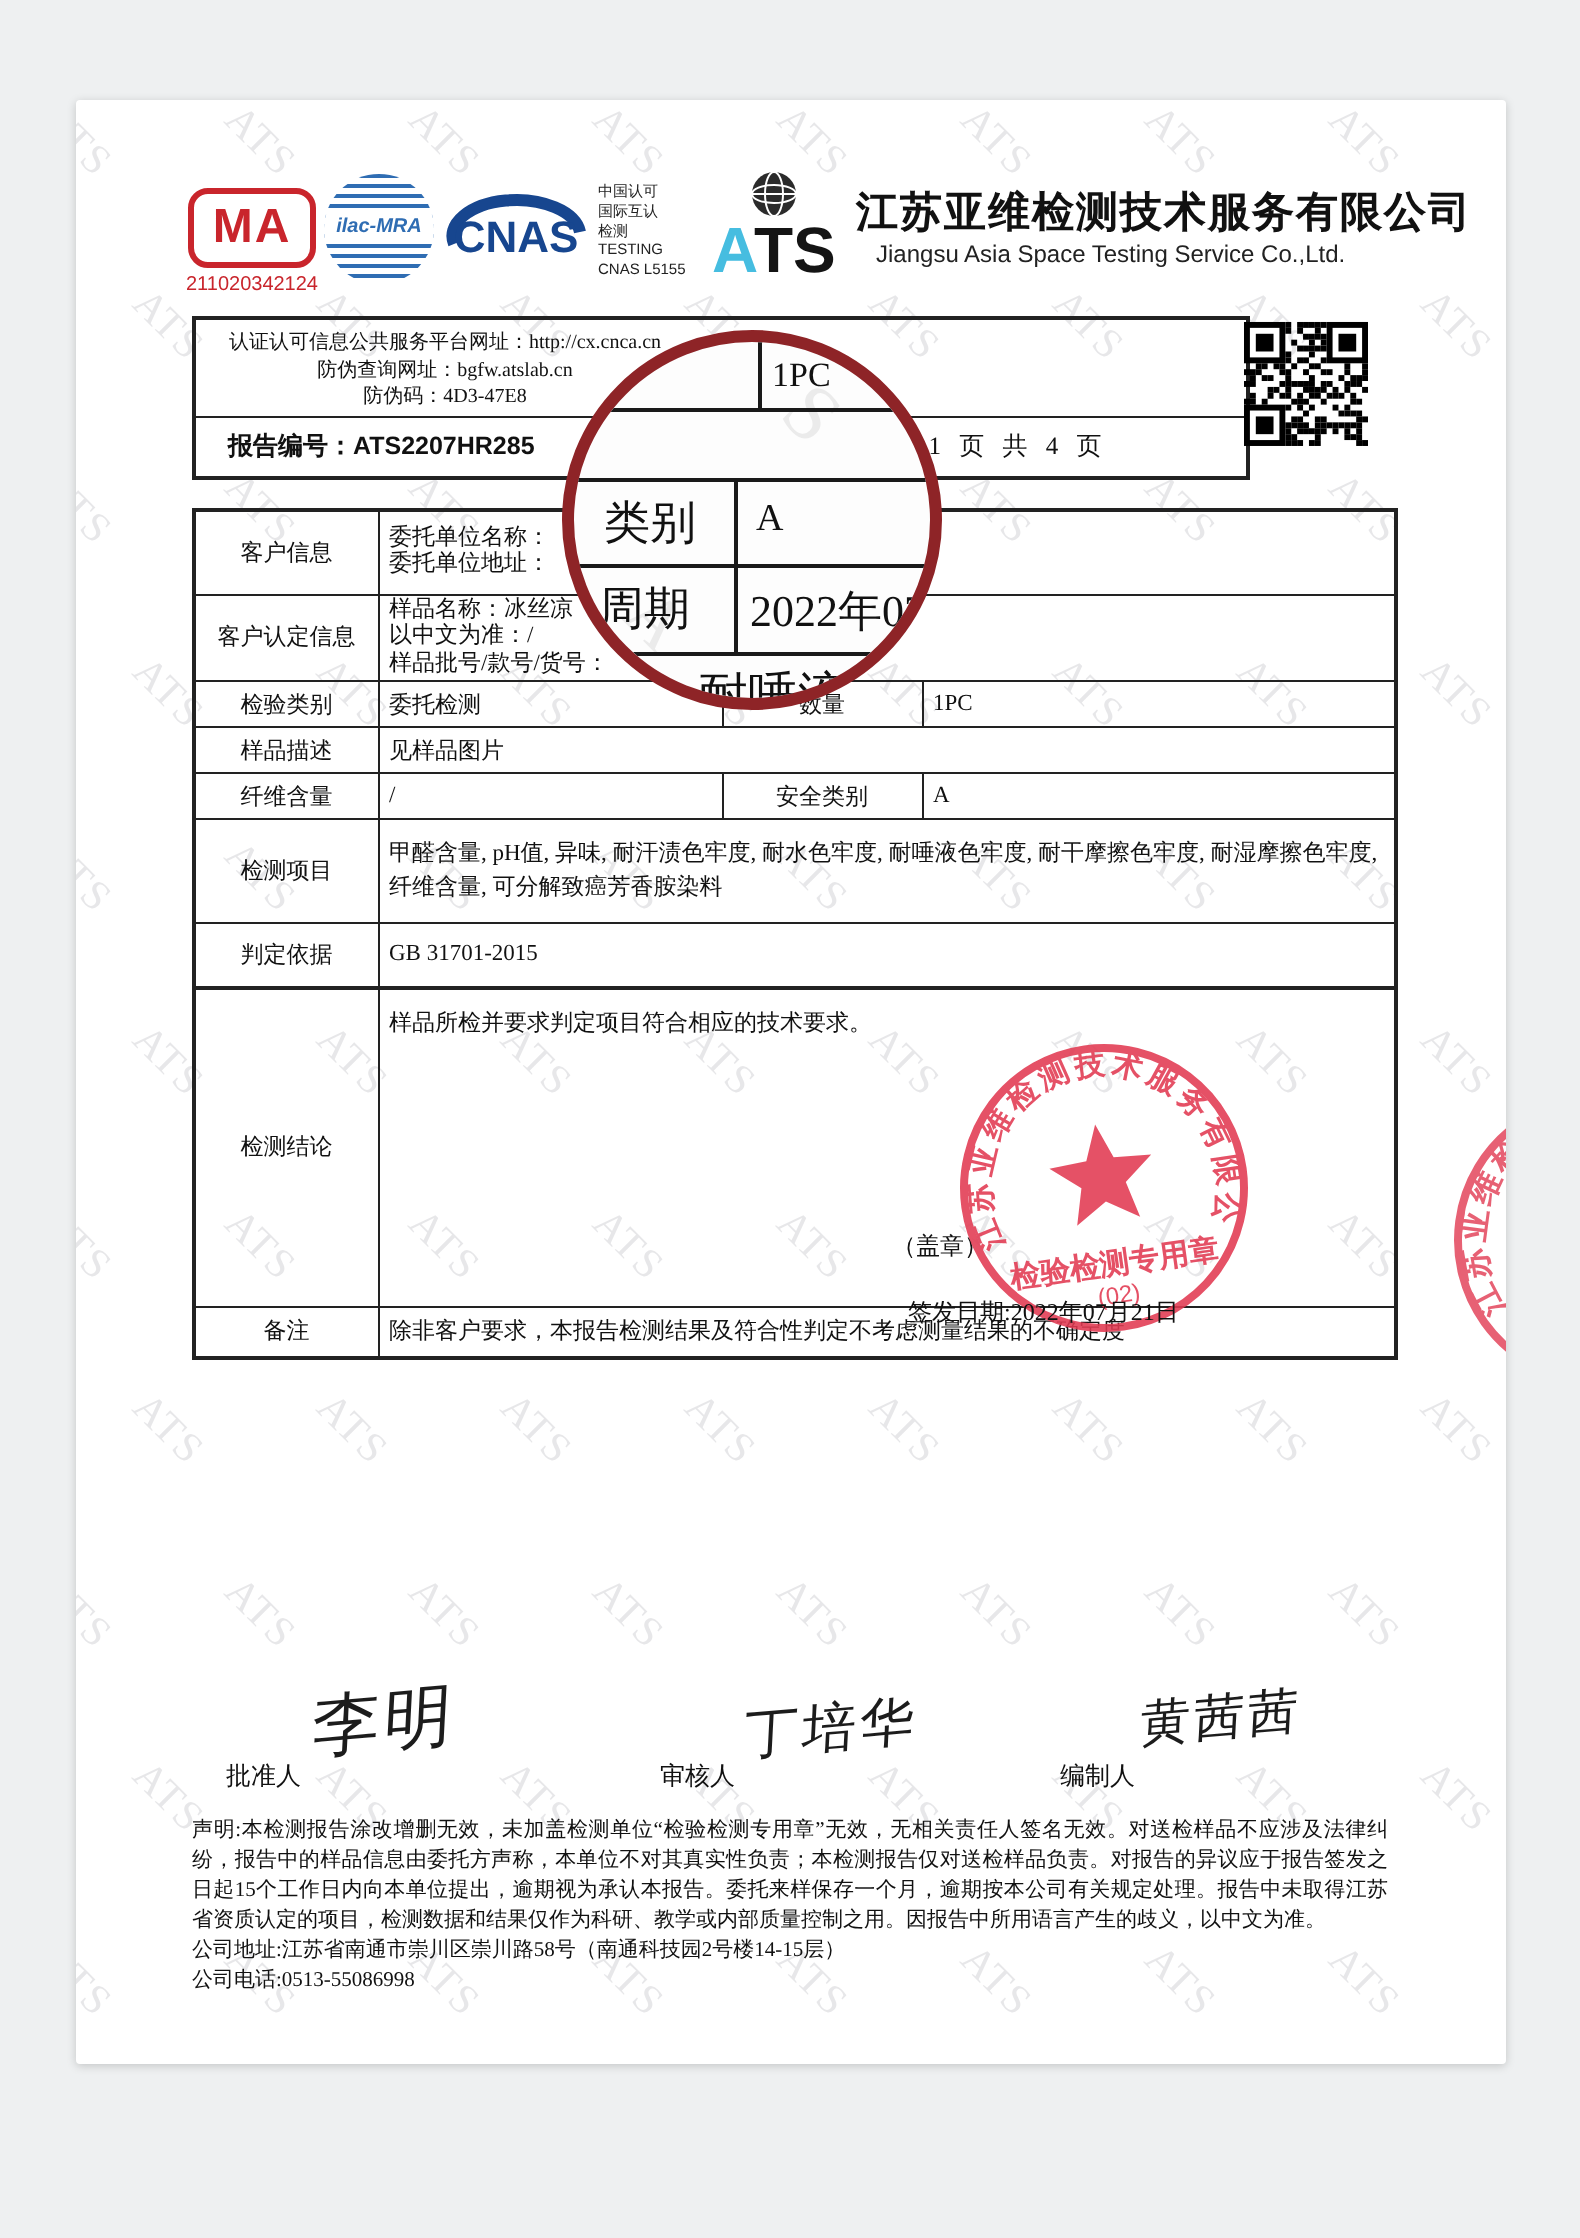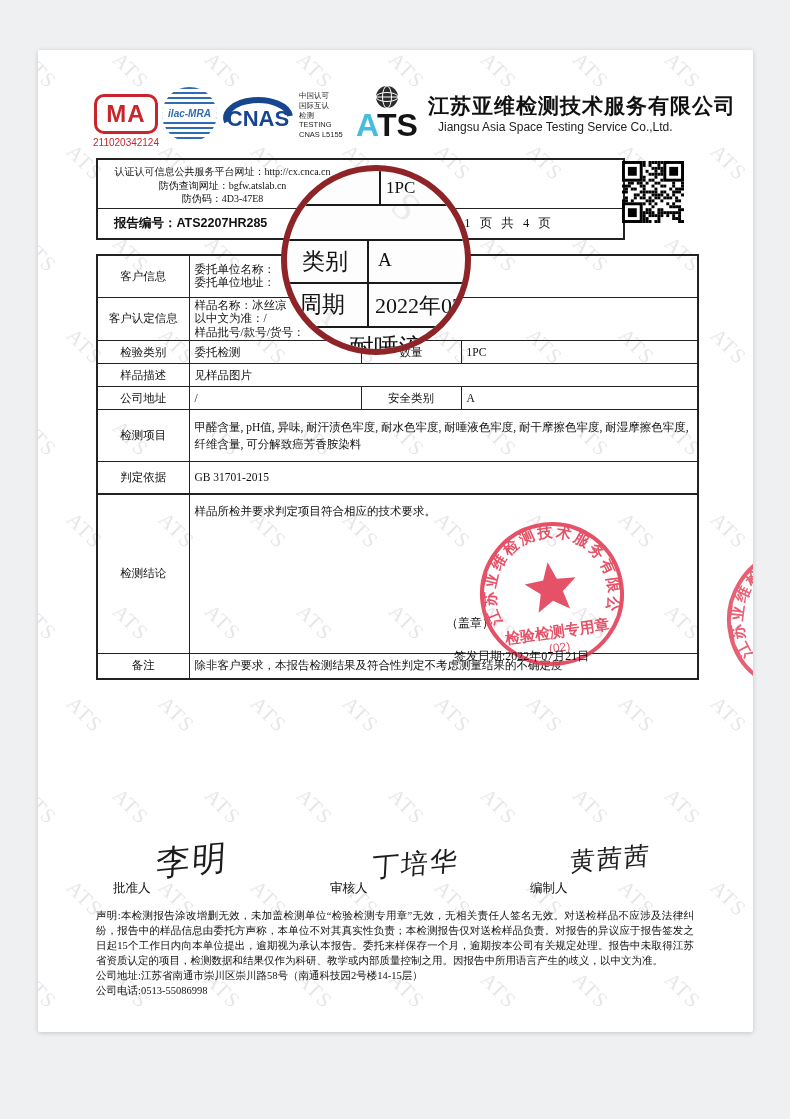--- a/index.html
+++ b/index.html
@@ -409,21 +409,21 @@
       <td class="lb">检验类别</td>
       <td>委托检测</td>
       <td class="lb">数量</td>
       <td>1PC</td>
     </tr>
     <tr style="height:23px;">
       <td class="lb">样品描述</td>
       <td colspan="3">见样品图片</td>
     </tr>
     <tr style="height:23px;">
-      <td class="lb">公司地址</td>
+      <td class="lb">纤维含量</td>
       <td>/</td>
       <td class="lb">安全类别</td>
       <td>A</td>
     </tr>
     <tr style="height:52px;">
       <td class="lb">检测项目</td>
       <td colspan="3" style="line-height:17px;">甲醛含量, pH值, 异味, 耐汗渍色牢度, 耐水色牢度, 耐唾液色牢度, 耐干摩擦色牢度, 耐湿摩擦色牢度, 纤维含量, 可分解致癌芳香胺染料</td>
     </tr>
     <tr style="height:32px;">
       <td class="lb">判定依据</td>

